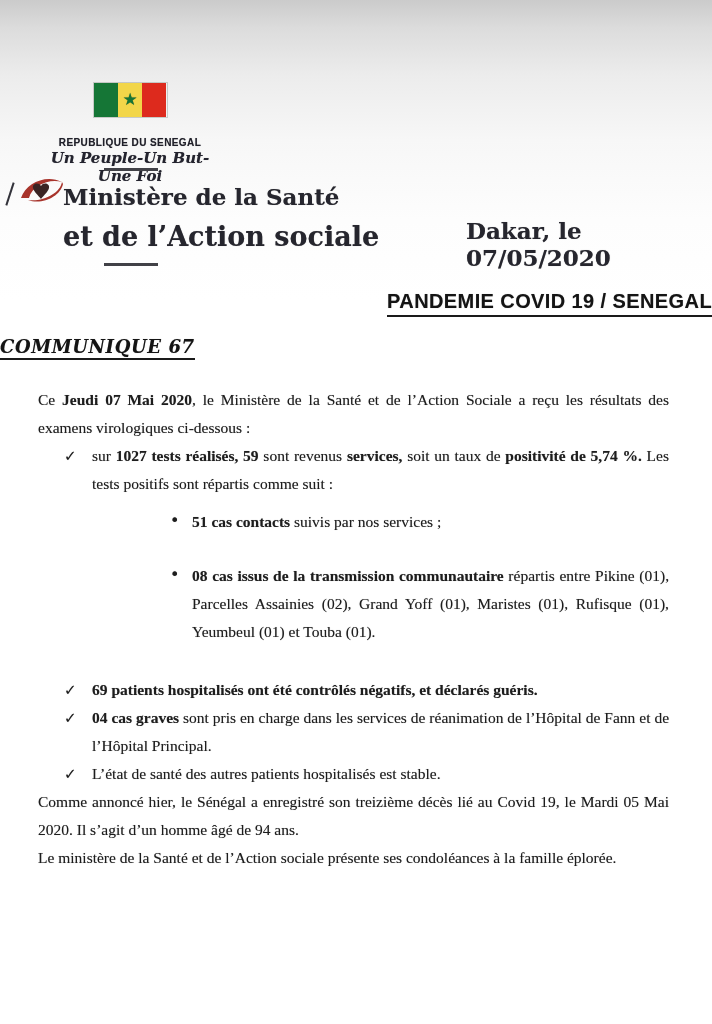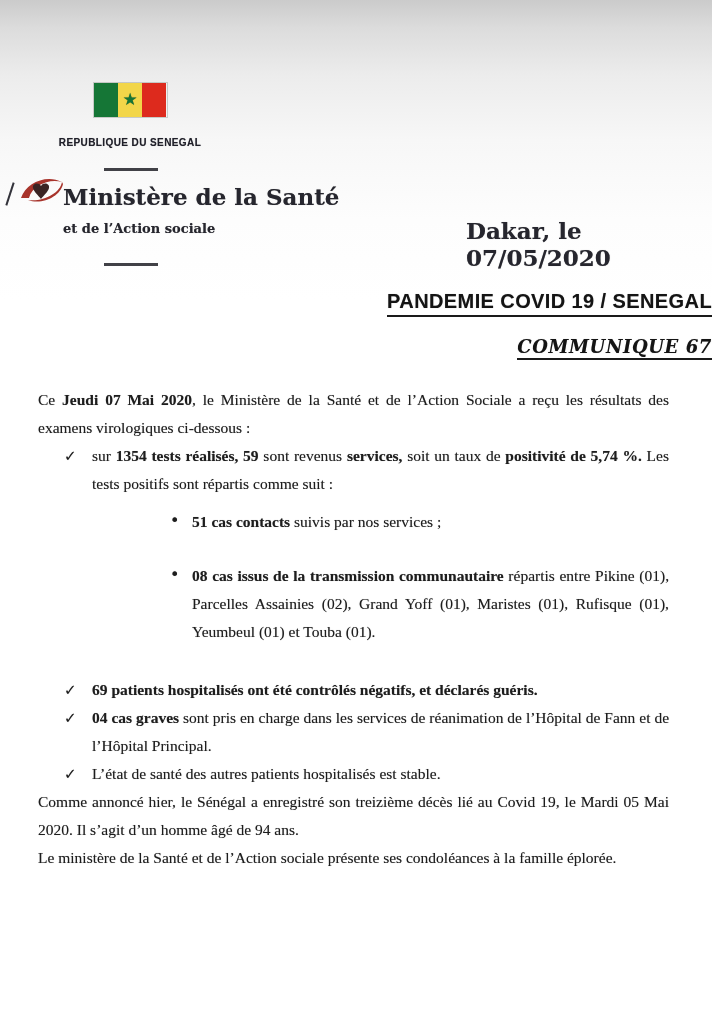--- a/index.html
+++ b/index.html
@@ -24,28 +24,28 @@
     font-size:10px; letter-spacing:0.4px; color:#20202a; }
   .motto { margin-top:1px; font-family:"DejaVu Serif",serif; font-style:italic; font-weight:bold;
     font-size:15px; color:#23232e; }
   .ministry-logo { position:absolute; left:20px; top:175px; width:44px; height:30px; }
   .pen-mark { position:absolute; left:9px; top:182px; width:2px; height:24px; background:#33333b; transform:rotate(18deg); }
   .rule { position:absolute; width:54px; height:2.5px; background:#414147; }
   .rule.top { left:104px; top:168px; }
   .rule.bottom { left:104px; top:263px; }
   .script { font-family:"DejaVu Serif",serif; color:#26262e; }
   .ministry-line1 { position:absolute; left:63px; top:183px; font-size:23px; font-weight:bold; }
-  .ministry-line2 { position:absolute; left:63px; top:221px; font-size:13px; font-weight:bold; }
+  .ministry-line2 { position:absolute; left:63px; top:221px; font-size:27px; font-weight:bold; }
   .dateline { position:absolute; left:466px; top:185px; font-size:23px; font-weight:bold;margin-top:32px; }
   
   .title-row { position:absolute; top:290px; width:100%; text-align:right; }
   .doc-title { display:inline-block; font-family:"Liberation Sans",sans-serif; font-weight:bold;
     font-size:20px; letter-spacing:0.4px; color:#141414;
     border-bottom:2px solid #1a1a1a; padding-bottom:2px; }
-  .subtitle-row { position:absolute; top:336px; width:100%; text-align:right; }
+  .subtitle-row { position:absolute; top:336px; width:100%; text-align:left; }
   .doc-subtitle { display:inline-block; font-family:"DejaVu Serif",serif; font-weight:bold; font-style:italic;
     font-size:18px; letter-spacing:0.6px; color:#141414;
     border-bottom:2px solid #1a1a1a; padding-bottom:1px; }
   
   .doc-body { position:absolute; top:386px; left:0; right:0; padding:0 43px 0 38px;
     font-size:15.5px; line-height:28px; color:#1d1d1d; }
   .item { position:relative; text-align:justify; }
   .item .b { font-weight:bold; }
   .item.check { padding-left:54px; }
   .item.check .marker { position:absolute; left:26px; top:0; font-family:"DejaVu Sans",sans-serif; font-size:15px; }
@@ -60,20 +60,21 @@
 <div class="page">
 
   <div class="header-left">
     <div class="flag">
       <div class="stripe green"></div>
       <div class="stripe yellow"></div>
       <div class="stripe red"></div>
       <span class="star">★</span>
     </div>
     <div class="country">REPUBLIQUE DU SENEGAL</div>
+    <div class="motto">Un Peuple-Un But-Une Foi</div>
   </div>
 
   <div class="pen-mark"></div>
   <svg class="ministry-logo" viewBox="0 0 44 30" xmlns="http://www.w3.org/2000/svg">
     <path d="M1 23 C6 8, 26 -1, 42 7 C30 3, 12 10, 9 23 Z" fill="var(--logo-red)"></path>
     <path d="M42 7 C40 18, 24 27, 8 25 C22 30, 40 22, 43 9 Z" fill="var(--logo-red)"></path>
     <path d="M21 11 C19 7, 12 8, 13 13 C14 17, 18 20, 21 24 C24 20, 28 17, 29 13 C30 8, 23 7, 21 11 Z" fill="var(--logo-dark)"></path>
   </svg>
   <div class="rule top"></div>
   <div class="script ministry-line1">Ministère de la Santé</div>
@@ -84,21 +85,21 @@
 
   <div class="title-row">
     <span class="doc-title">PANDEMIE COVID 19 / SENEGAL</span>
   </div>
   <div class="subtitle-row">
     <span class="doc-subtitle">COMMUNIQUE 67</span>
   </div>
 
   <div class="doc-body">
       <div class="item paragraph"><span>Ce </span><span class="b">Jeudi 07 Mai 2020</span><span>, le Ministère de la Santé et de l’Action Sociale a reçu les résultats des examens virologiques ci-dessous :</span></div>
-      <div class="item check"><span class="marker">✓</span><span>sur </span><span class="b">1354 tests réalisés, 59</span><span> sont revenus </span><span class="b">services,</span><span> soit un taux de </span><span class="b">positivité de 5,74 %.</span><span>  Les tests positifs sont répartis comme suit :</span></div>
+      <div class="item check"><span class="marker">✓</span><span>sur </span><span class="b">1027 tests réalisés, 59</span><span> sont revenus </span><span class="b">services,</span><span> soit un taux de </span><span class="b">positivité de 5,74 %.</span><span>  Les tests positifs sont répartis comme suit :</span></div>
       <div class="item bullet"><span class="marker">•</span><span class="b">51 cas contacts</span><span> suivis par nos services ;</span></div>
       <div class="item bullet"><span class="marker">•</span><span class="b">08 cas issus de la transmission communautaire</span><span> répartis entre Pikine (01), Parcelles Assainies (02), Grand Yoff (01), Maristes (01), Rufisque (01), Yeumbeul (01) et Touba (01).</span></div>
       <div class="item check"><span class="marker">✓</span><span class="b">69 patients hospitalisés ont été contrôlés négatifs, et déclarés guéris.</span></div>
       <div class="item check"><span class="marker">✓</span><span class="b">04 cas graves</span><span> sont pris en charge dans les services de réanimation de l’Hôpital de Fann et de l’Hôpital Principal.</span></div>
       <div class="item check"><span class="marker">✓</span><span>L’état de santé des autres patients hospitalisés est stable.</span></div>
       <div class="item paragraph"><span>Comme annoncé hier, le Sénégal a enregistré son treizième décès lié au Covid 19, le Mardi 05 Mai 2020. Il s’agit d’un homme âgé de 94 ans.</span></div>
       <div class="item paragraph"><span>Le ministère de la Santé et de l’Action sociale présente ses condoléances à la famille éplorée.</span></div>
     </div>
 
 </div>

